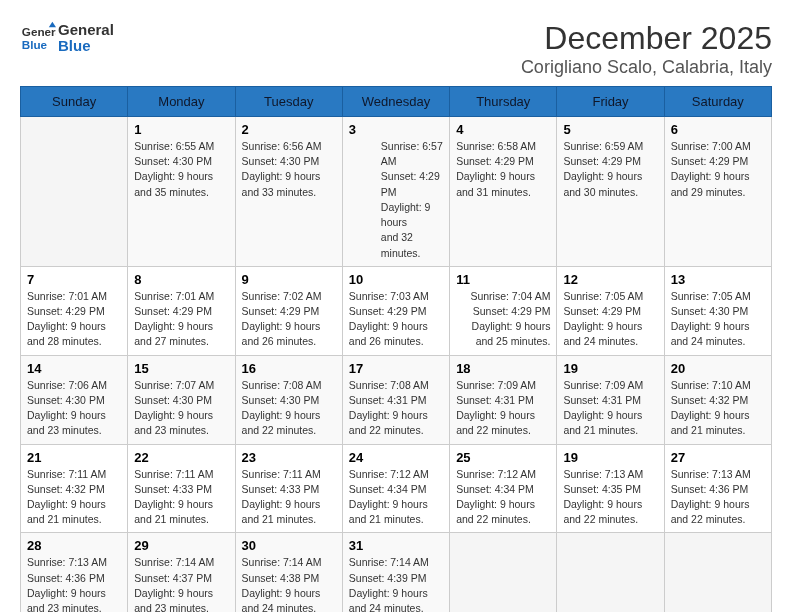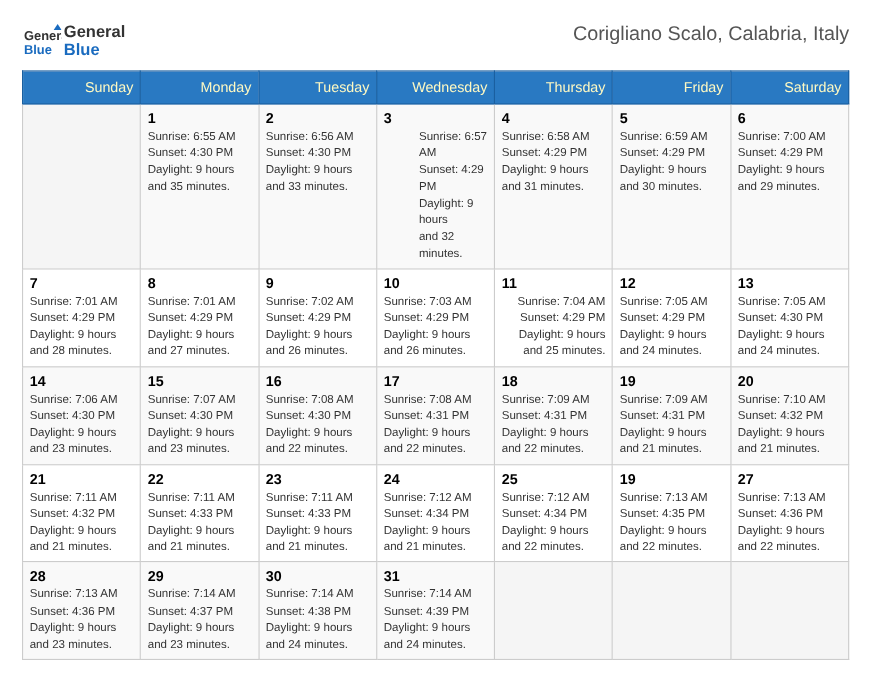--- a/index.html
+++ b/index.html
@@ -37,23 +37,23 @@
       font-size: 18px;
       color: #555;
     }
     table {
       width: 100%;
       border-collapse: collapse;
       font-size: 11px;
     }
     thead tr th {
       background-color: #2979c2;
-      color: #fef9c3;
+      color: #0f172a;
       padding: 7px 6px;
-      text-align: right;
+      text-align: center;
       font-weight: normal;
       font-size: 13px;
       border: 1px solid #1a5fa0;
     }
     tbody tr td {
       vertical-align: top;
       padding: 5px 6px;
       border: 1px solid #ccc;
       width: 107px;
       min-height: 80px;
@@ -92,20 +92,21 @@
       <polygon points="32,8 40,8 36,2" fill="#1a6bbf"></polygon>
     </svg>
     <div>
       <div style="font-size:15px;font-weight:bold;color:#333;line-height:1.1;">
         <span style="color:#333;">General</span>
       </div>
       <div style="font-size:15px;font-weight:bold;color:#1a6bbf;line-height:1.1;">Blue</div>
     </div>
   </div>
   <div class="title-block">
+    <div class="month-title">December 2025</div>
     <div class="subtitle">Corigliano Scalo, Calabria, Italy</div>
   </div>
 </div>
 
 <table>
   <thead>
     <tr id="header-row">
         <th>Sunday</th>
         <th>Monday</th>
         <th>Tuesday</th>

